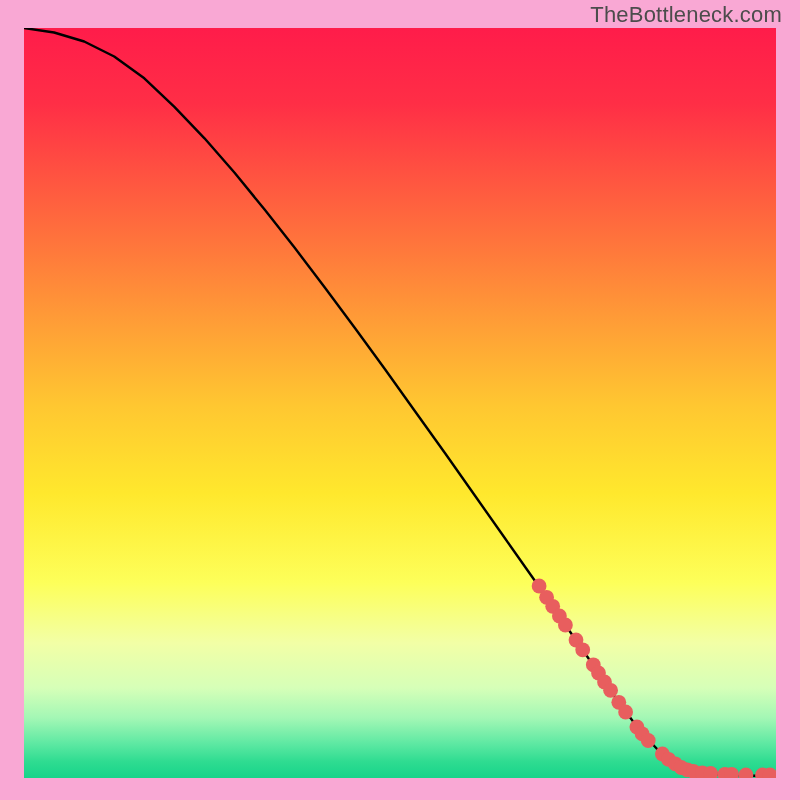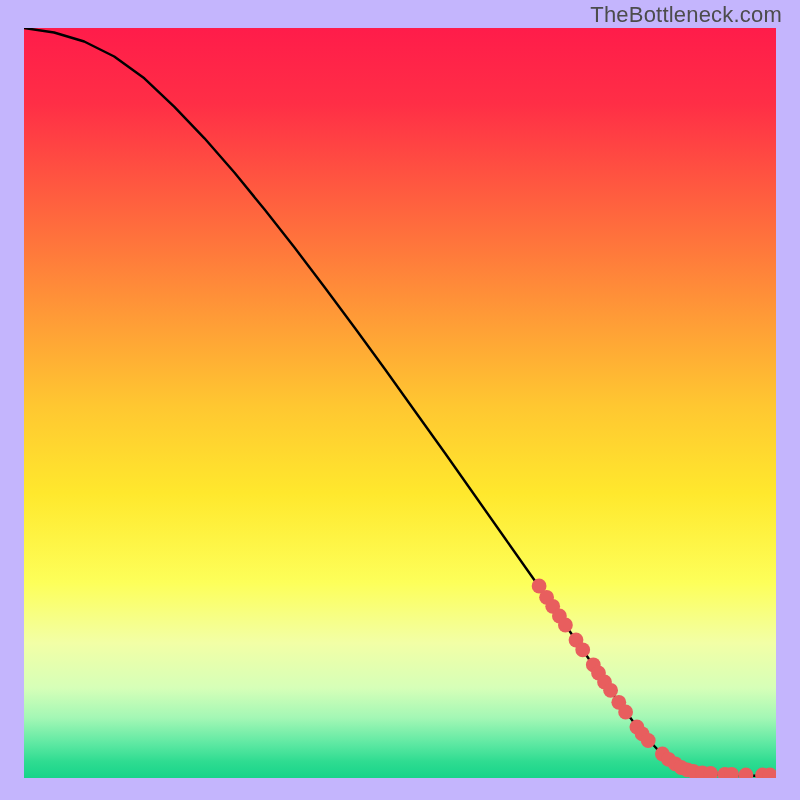--- a/index.html
+++ b/index.html
@@ -8,21 +8,21 @@
     width: 800px;
     height: 800px;
     background: #000;
     font-family: Arial, Helvetica, sans-serif;
     overflow: hidden;
   }
   .frame {
     position: relative;
     width: 800px;
     height: 800px;
-    background: #c4b5fd;
+    background: #f9a8d4;
   }
   .watermark {
     position: absolute;
     top: 2px;
     right: 18px;
     color: #4c4c4c;
     font-size: 22px;
     font-weight: 500;
     letter-spacing: 0.2px;
   }

